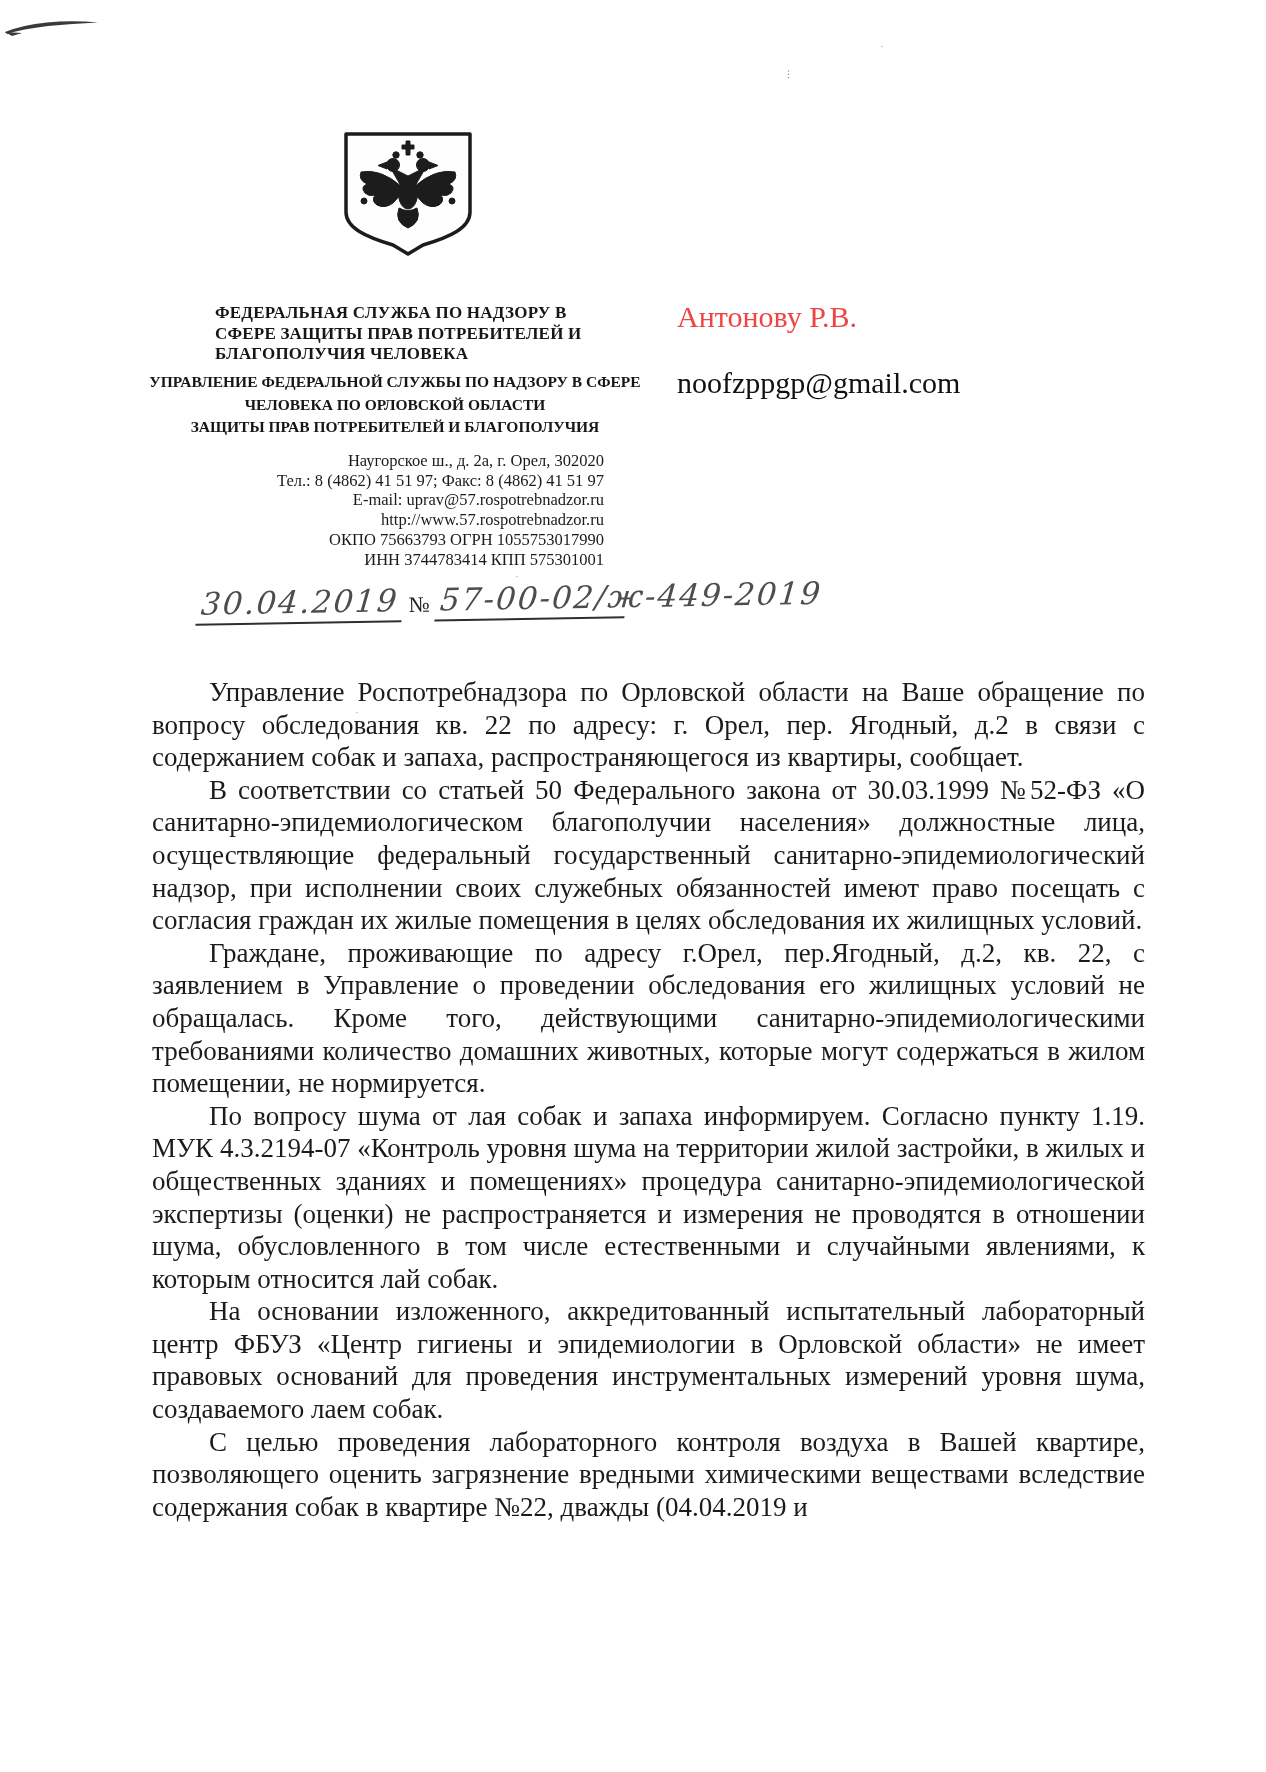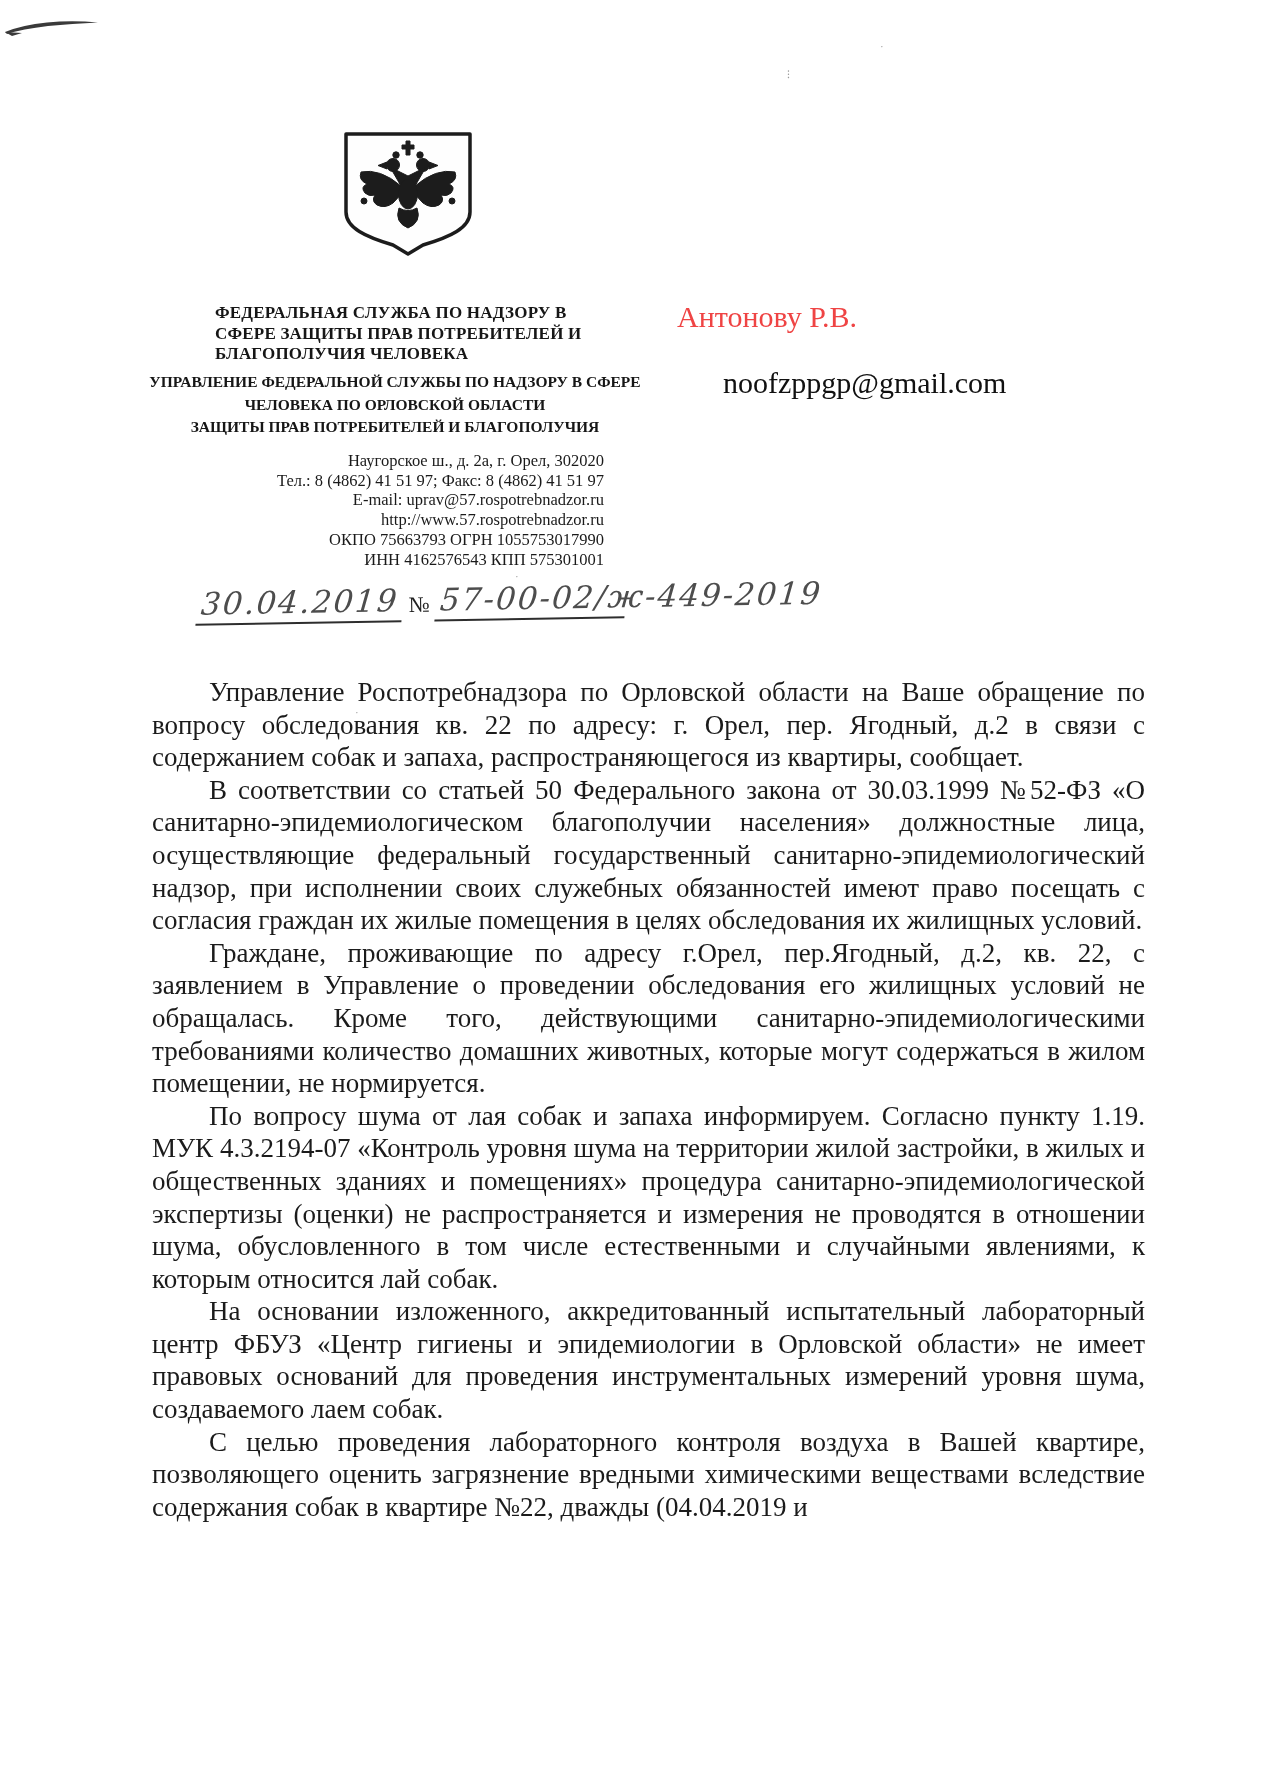--- a/index.html
+++ b/index.html
@@ -55,21 +55,21 @@
     border-bottom: 2px solid #2e2e2e; padding: 0 4px 2px 4px;
   }
   .hw-num {
     display: inline-block; width: 186px; white-space: nowrap; overflow: visible;
     border-bottom: 2px solid #2e2e2e; padding: 0 0 2px 4px;
   }
   .num-label { font-size: 22px; color: #222; padding-bottom: 4px; font-family: "Liberation Serif", serif; }
 
   
   .recipient-name  { position: absolute; left: 677px; top: 300px; font-size: 30px; color: #ef4444; }
-  .recipient-email { position: absolute; left: 677px; top: 366px; font-size: 30px; color: #101010; margin-left: 46px; }
+  .recipient-email { position: absolute; left: 677px; top: 366px; font-size: 30px; color: #101010; }
 
   
   .body-text {
     position: absolute; left: 152px; top: 676px; width: 993px;
     font-size: 27px; line-height: 32.6px; text-align: justify; color: #1b1b1b;
   }
   .body-text p { margin: 0; text-indent: 57px; }
 
   .speck { position: absolute; color: #9a9a9a; font-size: 11px; }
 </style>
@@ -122,21 +122,21 @@
     <div>ЧЕЛОВЕКА ПО ОРЛОВСКОЙ ОБЛАСТИ</div>
     <div>ЗАЩИТЫ ПРАВ ПОТРЕБИТЕЛЕЙ И БЛАГОПОЛУЧИЯ</div>
   </div>
 
   <div class="contact">
     <div>Наугорское ш., д. 2а, г. Орел, 302020</div>
     <div>Тел.: 8 (4862) 41 51 97; Факс: 8 (4862) 41 51 97</div>
     <div>E-mail: uprav@57.rospotrebnadzor.ru</div>
     <div>http://www.57.rospotrebnadzor.ru</div>
     <div>ОКПО 75663793 ОГРН 1055753017990</div>
-    <div>ИНН 4162576543 КПП 575301001</div>
+    <div>ИНН 3744783414 КПП 575301001</div>
   </div>
 
   <div class="ref-line">
     <span class="hw hw-date">30.04.2019</span>
     <span class="num-label">№</span>
     <span class="hw hw-num">57-00-02/ж-449-2019</span>
   </div>
 
   <div class="recipient-name">Антонову Р.В.</div>
   <div class="recipient-email">noofzppgp@gmail.com</div>

